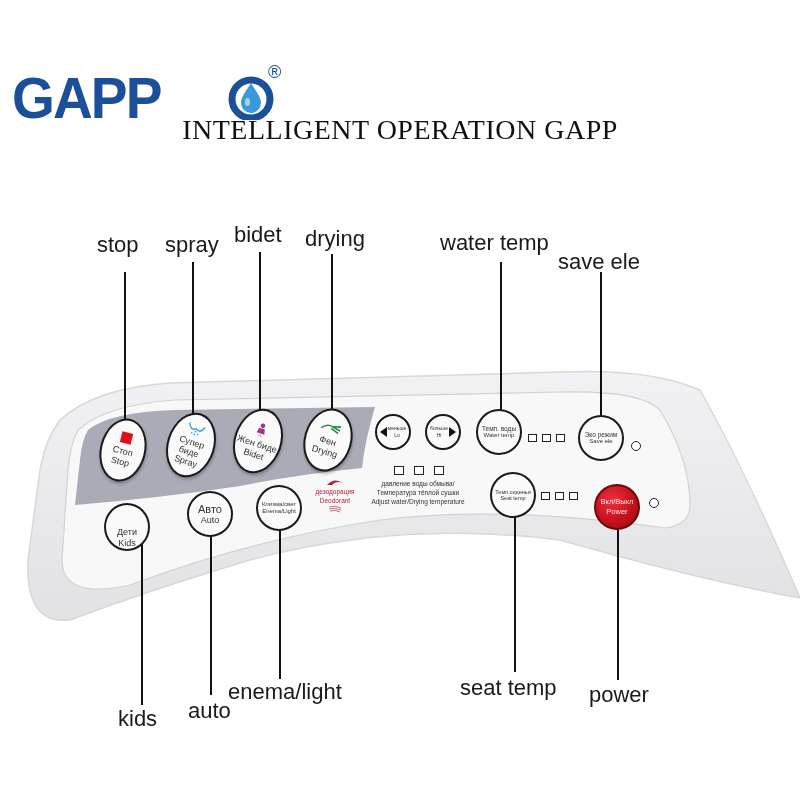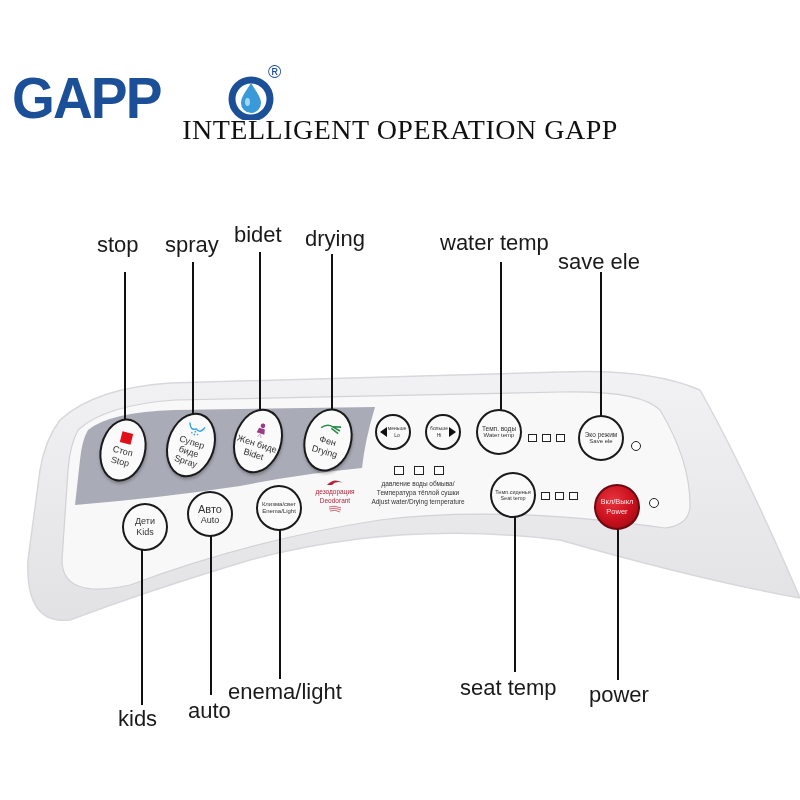--- a/index.html
+++ b/index.html
@@ -157,21 +157,21 @@
 
 <div class="ind-sq" style="left:394px; top:466px; width:10px; height:9px;"></div>
 <div class="ind-sq" style="left:414px; top:466px; width:10px; height:9px;"></div>
 <div class="ind-sq" style="left:434px; top:466px; width:10px; height:9px;"></div>
 <div class="small-text" style="left:368px; top:480px; width:100px;">
   <div>давление воды обмыва/</div>
   <div>Температура тёплой сушки</div>
   <div>Adjust water/Drying temperature</div>
 </div>
 
-<div class="btn round big" style="left:122px; top:503px; width:46px; height:48px;">
+<div class="btn round big" style="left:104px; top:503px; width:46px; height:48px;justify-content:flex-end;">
   <span class="ru" style="font-size:9px;">Дети</span>
   <span class="en">Kids</span>
 </div>
 <div class="btn round big" style="left:187px; top:491px; width:46px; height:46px;">
   <span class="ru" style="font-size:11px;">Авто</span>
   <span class="en">Auto</span>
 </div>
 <div class="btn round" style="left:256px; top:485px; width:46px; height:46px;">
   <span class="ru" style="font-size:6px;">Клизма/свет</span>
   <span class="en" style="font-size:6px;">Enema/Light</span>

